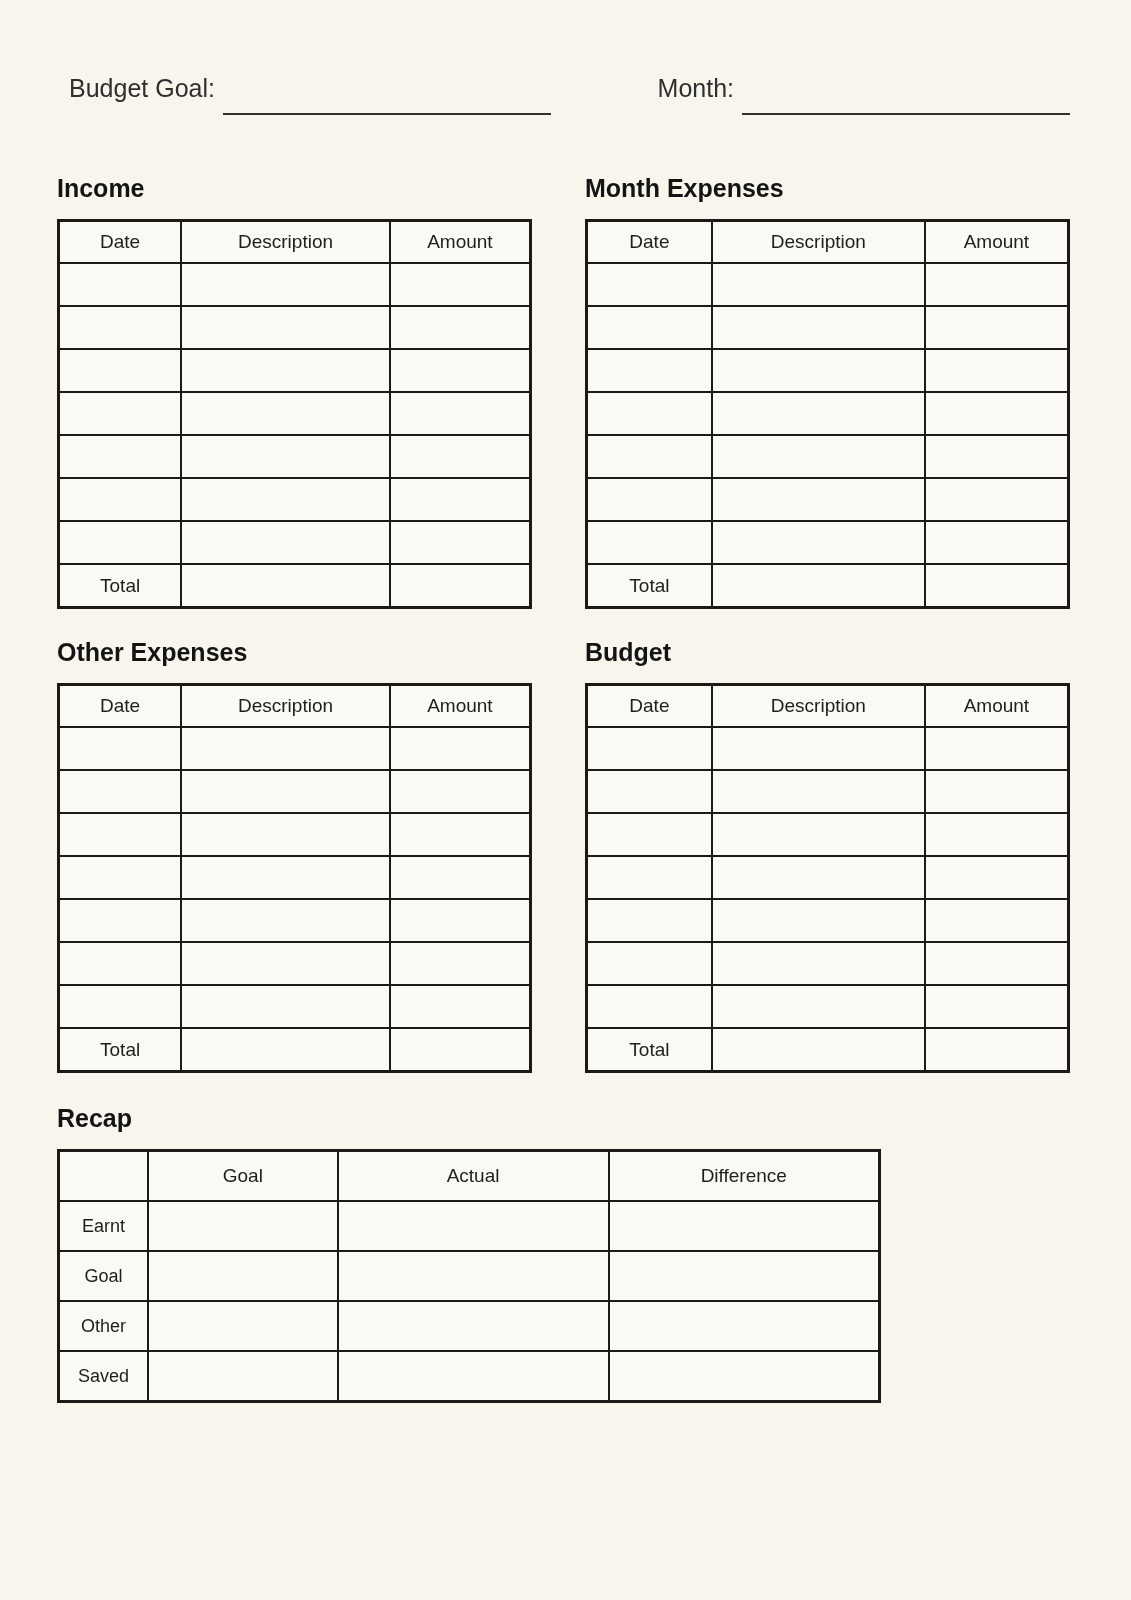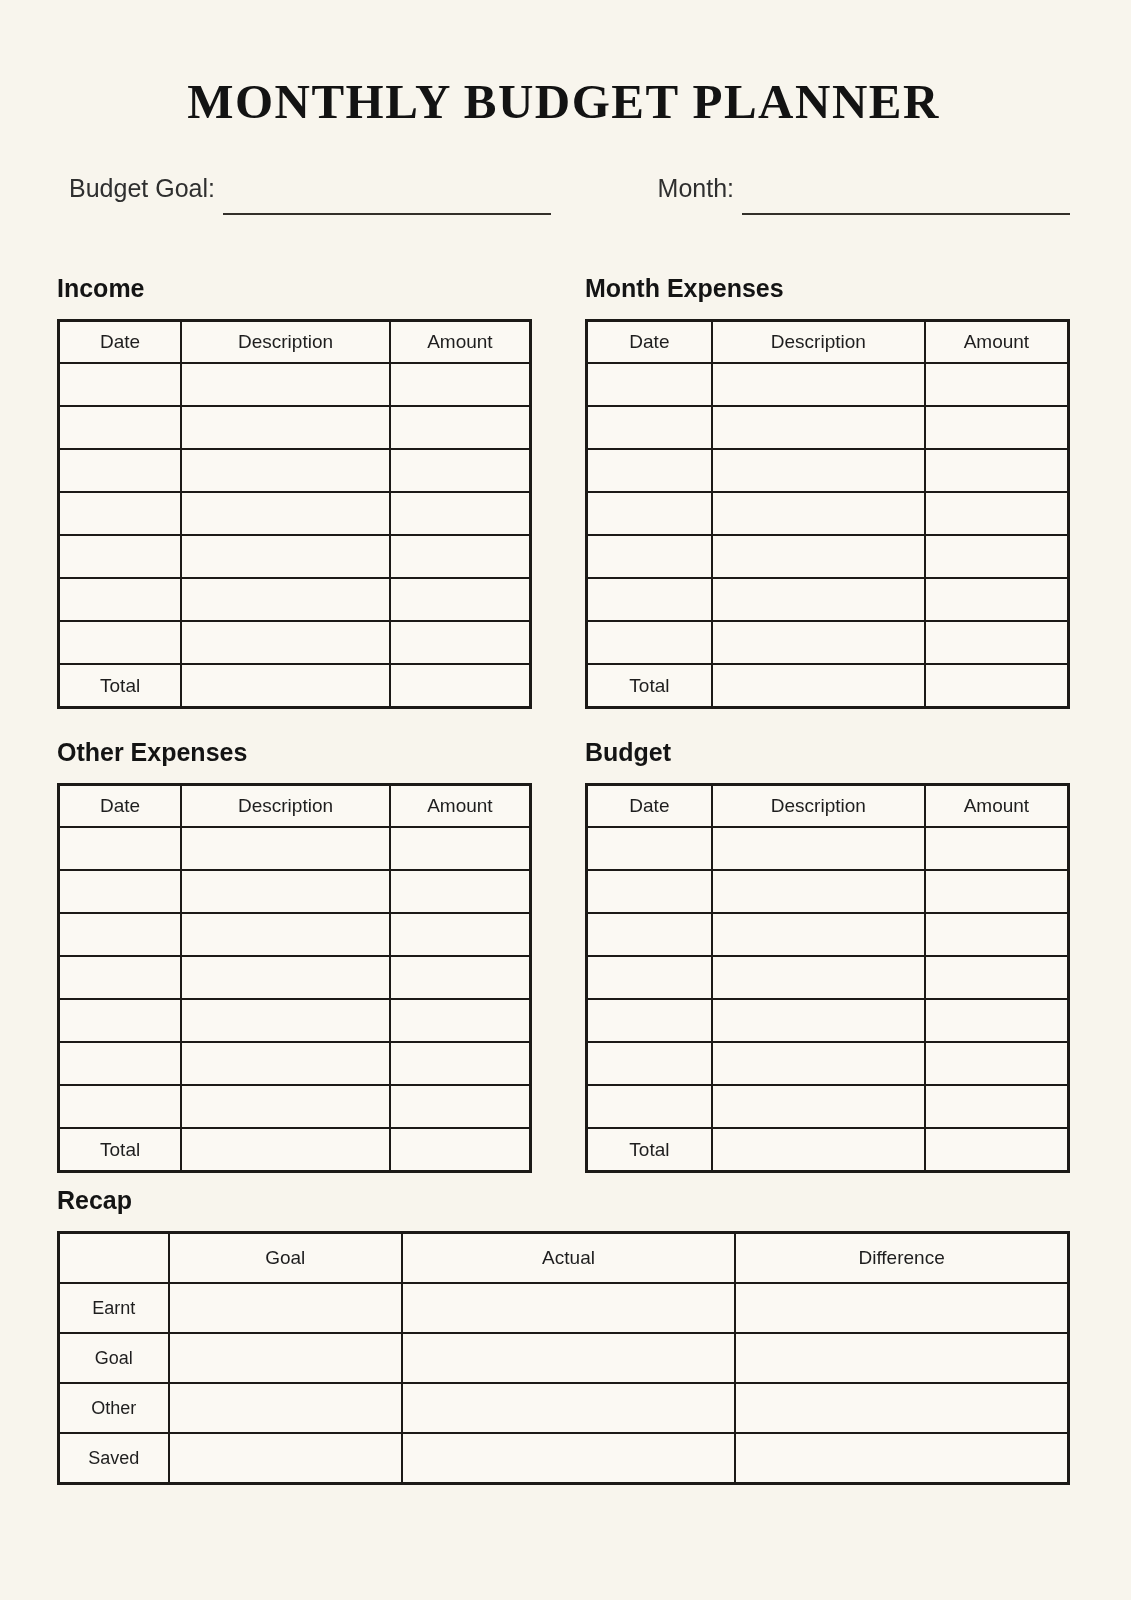--- a/index.html
+++ b/index.html
@@ -75,42 +75,41 @@
   }
   .entry-table td { height: 41px; }
   .entry-table .total-label {
     text-align: center;
     font-size: 19px;
     color: #1e1e1e;
   }
   .entry-table .col-1 { width: 26%; }
   .entry-table .col-2 { width: 44.2%; }
   .entry-table .col-3 { width: 29.8%; }
-  .recap-section { margin-top: 12px; }
-  .recap-table { width: 1013px; }
+  .recap-section { margin-top: 30px; }
+  .recap-table { width: 824px; }
   .recap-table th {
     font-weight: 400;
     font-size: 19px;
     color: #1e1e1e;
     text-align: center;
   }
   .recap-table thead th { height: 48px; }
   .recap-table tbody th, .recap-table tbody td { height: 48px; }
   .recap-table tbody th { font-size: 18px; }
   .recap-table .col-1 { width: 10.9%; }
   .recap-table .col-2 { width: 23.1%; }
   .recap-table .col-3 { width: 33.0%; }
   .recap-table .col-4 { width: 33.0%; }
 </style>
 </head>
 <body>
 
 <div class="page">
 
-  <h1 class="page-title">MONTHLY BUDGET PLANNER</h1>
 
   <div class="fields-row">
     <div class="field">
       <span class="field-label">Budget Goal:</span>
       <span class="field-line"></span>
     </div>
     <div class="field">
       <span class="field-label">Month:</span>
       <span class="field-line"></span>
     </div>

